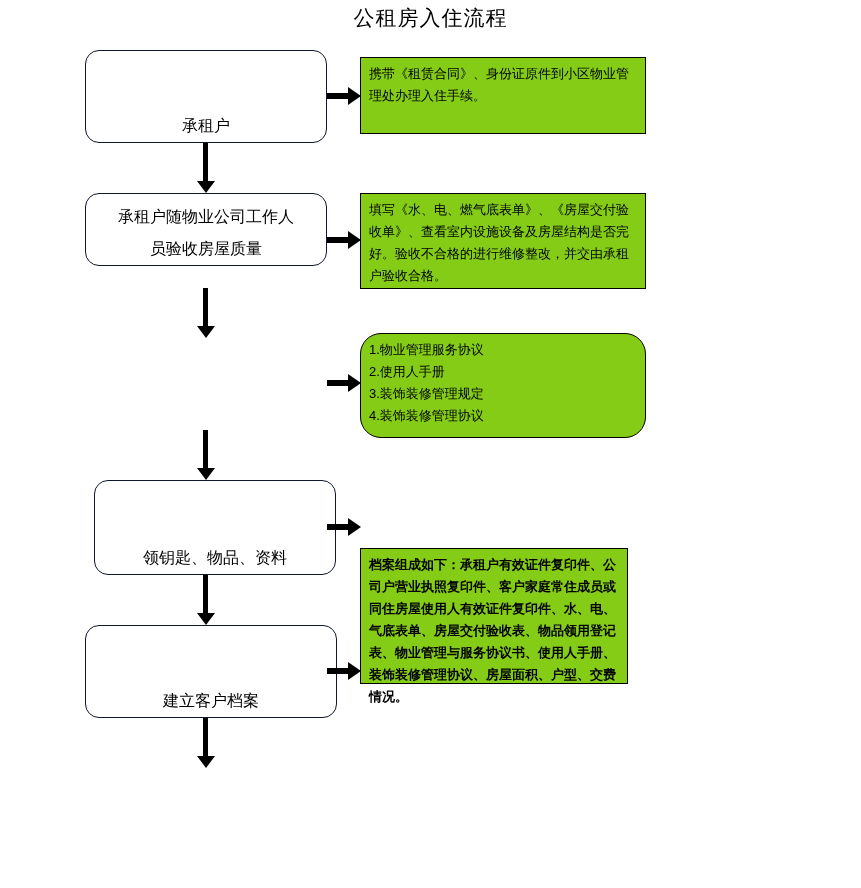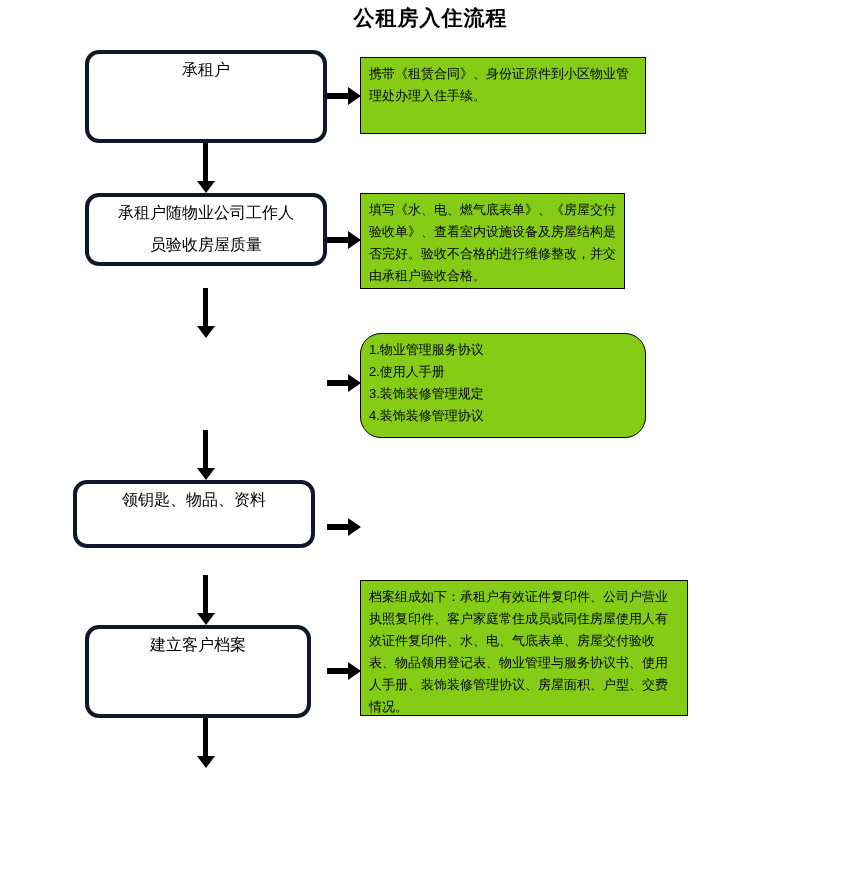--- a/index.html
+++ b/index.html
@@ -18,33 +18,33 @@
     background: #ffffff;
     overflow: hidden;
   }
   .title {
     position: absolute;
     left: 0;
     top: 4px;
     width: 861px;
     text-align: center;
     font-size: 21px;
-    font-weight: bold;
+    font-weight: normal;
     letter-spacing: 1px;
     line-height: 28px;
   }
   
   .node {
     position: absolute;
     box-sizing: border-box;
-    border: 4px solid #0f172a;
+    border: 1px solid #0f172a;
     border-radius: 14px;
     background: #ffffff;
     display: flex;
-    align-items: flex-start;
+    align-items: flex-end;
     justify-content: center;
     text-align: center;
     font-size: 16px;
     line-height: 32px;
     padding: 0 10px;
   }
   .node-text {
     display: block;
     white-space: pre-line;
   }
@@ -129,21 +129,21 @@
   </div>
 
   <div class="node" style="left:85px; top:193px; width:242px; height:73px;">
     <span class="node-text">承租户随物业公司工作人
 员验收房屋质量</span>
   </div>
   <div class="h-arrow" style="left:327px; top:231px; width:34px;">
     <span class="stem" style="width:22px;"></span>
     <span class="head" style="left:21px;"></span>
   </div>
-  <div class="note" style="left:360px; top:193px; width:265px; height:96px;">
+  <div class="note" style="left:360px; top:193px; width:286px; height:96px;">
     <span class="note-text">填写《水、电、燃气底表单》、《房屋交付验收单》、查看室内设施设备及房屋结构是否完好。验收不合格的进行维修整改，并交由承租户验收合格。</span>
   </div>
   <div class="v-arrow" style="left:197px; top:288px; height:50px;">
     <span class="stem" style="height:40px;"></span>
     <span class="head" style="top:38px;"></span>
   </div>
 
   <div class="h-arrow" style="left:327px; top:374px; width:34px;">
     <span class="stem" style="width:22px;"></span>
     <span class="head" style="left:21px;"></span>
@@ -152,40 +152,40 @@
     <span class="note-text">1.物业管理服务协议
 2.使用人手册
 3.装饰装修管理规定
 4.装饰装修管理协议</span>
   </div>
   <div class="v-arrow" style="left:197px; top:430px; height:50px;">
     <span class="stem" style="height:40px;"></span>
     <span class="head" style="top:38px;"></span>
   </div>
 
-  <div class="node" style="left:73px; top:480px; width:242px; height:68px;">
+  <div class="node" style="left:94px; top:480px; width:242px; height:95px;">
     <span class="node-text">领钥匙、物品、资料</span>
   </div>
   <div class="h-arrow" style="left:327px; top:518px; width:34px;">
     <span class="stem" style="width:22px;"></span>
     <span class="head" style="left:21px;"></span>
   </div>
   <div class="v-arrow" style="left:197px; top:575px; height:50px;">
     <span class="stem" style="height:40px;"></span>
     <span class="head" style="top:38px;"></span>
   </div>
 
-  <div class="node" style="left:85px; top:625px; width:226px; height:93px;">
+  <div class="node" style="left:85px; top:625px; width:252px; height:93px;">
     <span class="node-text">建立客户档案</span>
   </div>
   <div class="h-arrow" style="left:327px; top:662px; width:34px;">
     <span class="stem" style="width:22px;"></span>
     <span class="head" style="left:21px;"></span>
   </div>
-  <div class="note" style="left:360px; top:580px; width:328px; height:136px;">
+  <div class="note" style="left:360px; top:548px; width:268px; height:136px;font-weight:bold;">
     <span class="note-text">档案组成如下：承租户有效证件复印件、公司户营业执照复印件、客户家庭常住成员或同住房屋使用人有效证件复印件、水、电、气底表单、房屋交付验收表、物品领用登记表、物业管理与服务协议书、使用人手册、装饰装修管理协议、房屋面积、户型、交费情况。</span>
   </div>
   <div class="v-arrow" style="left:197px; top:718px; height:50px;">
     <span class="stem" style="height:40px;"></span>
     <span class="head" style="top:38px;"></span>
   </div>
 
 
 </div>
 

